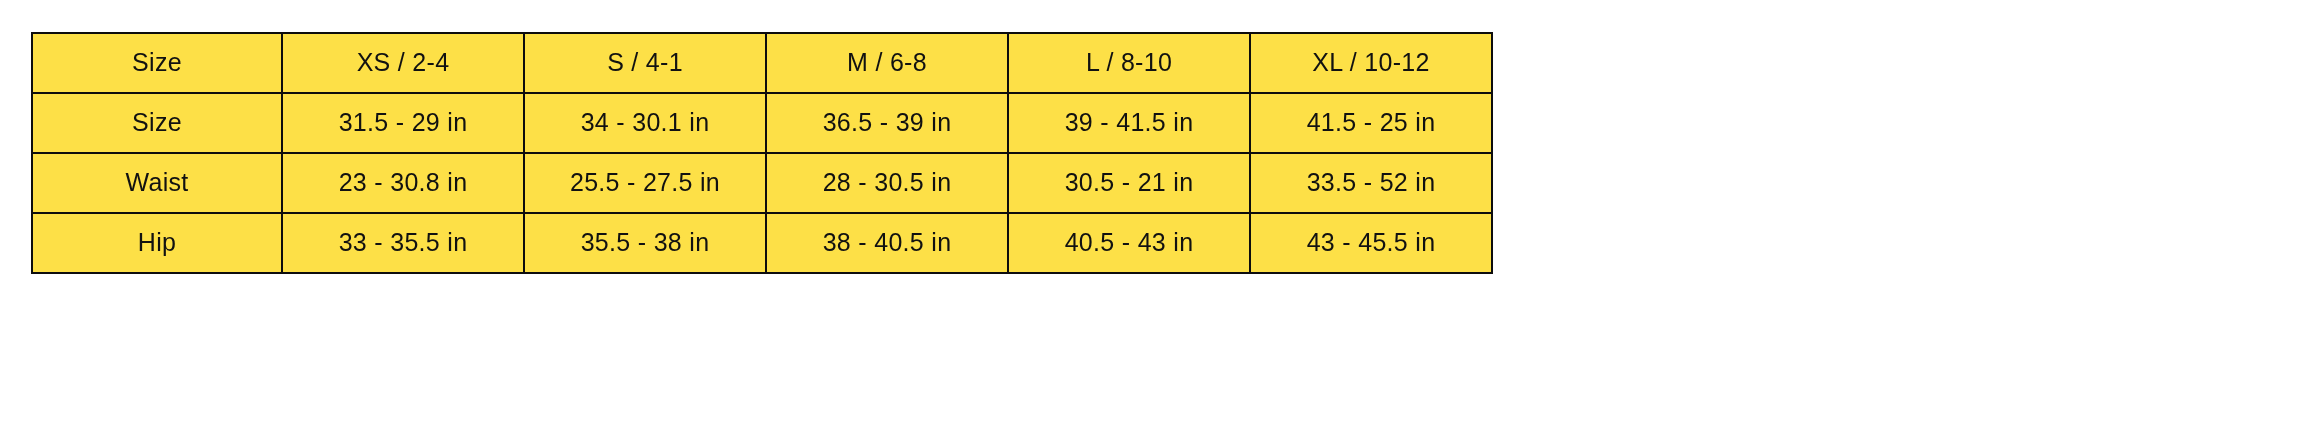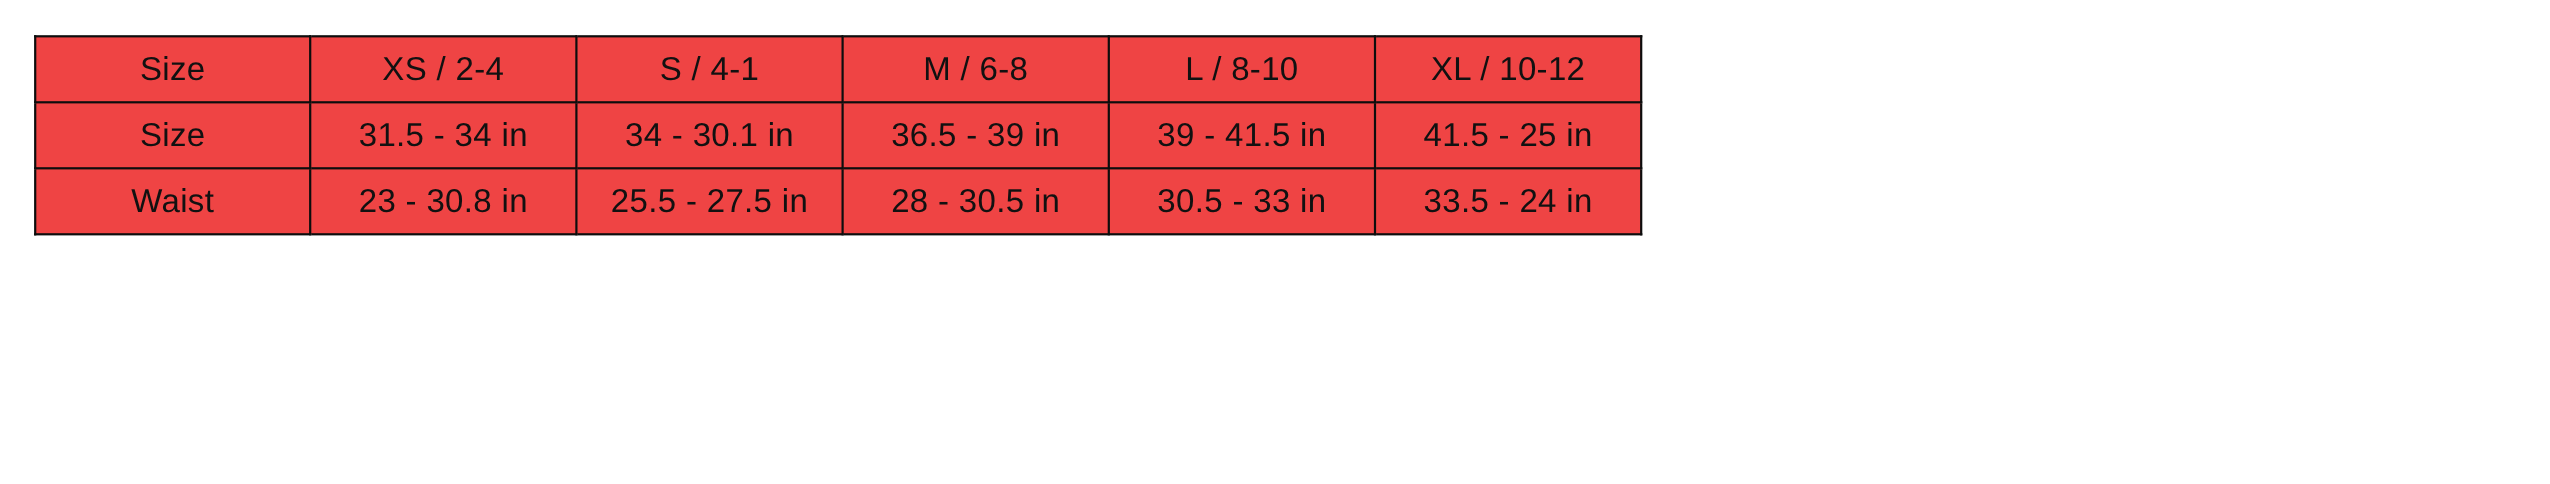--- a/index.html
+++ b/index.html
@@ -41,27 +41,27 @@
   table.size-chart col.col-size  { width: 242px; }
 
   table.size-chart td,
   table.size-chart th {
     border: 2px solid #0d0d0d;
     height: 58px;
     padding: 0 6px;
     text-align: center;
     vertical-align: middle;
     font-weight: 400;
-    font-size: 30px;
+    font-size: 25px;
     line-height: 1.1;
     color: #111111;
     letter-spacing: 0.3px;
     font-family: "Liberation Sans", sans-serif;
     white-space: nowrap;
-    background: #ef4444;
+    background: #fde047;
   }
 
   table.size-chart thead th {
     font-weight: 400;
   }
 </style>
 </head>
 <body>
 
 <div class="page">
@@ -81,30 +81,38 @@
           <th>XS / 2-4</th>
           <th>S / 4-1</th>
           <th>M / 6-8</th>
           <th>L / 8-10</th>
           <th>XL / 10-12</th>
         </tr>
       </thead>
       <tbody>
         <tr>
           <td>Size</td>
-          <td>31.5 - 34 in</td>
+          <td>31.5 - 29 in</td>
           <td>34 - 30.1 in</td>
           <td>36.5 - 39 in</td>
           <td>39 - 41.5 in</td>
           <td>41.5 - 25 in</td>
         </tr>
         <tr>
           <td>Waist</td>
           <td>23 - 30.8 in</td>
           <td>25.5 - 27.5 in</td>
           <td>28 - 30.5 in</td>
-          <td>30.5 - 33 in</td>
-          <td>33.5 - 24 in</td>
+          <td>30.5 - 21 in</td>
+          <td>33.5 - 52 in</td>
+        </tr>
+        <tr>
+          <td>Hip</td>
+          <td>33 - 35.5 in</td>
+          <td>35.5 - 38 in</td>
+          <td>38 - 40.5 in</td>
+          <td>40.5 - 43 in</td>
+          <td>43 - 45.5 in</td>
         </tr>
       </tbody>
     </table>
   </div>
 </div>
 
 </body></html>

